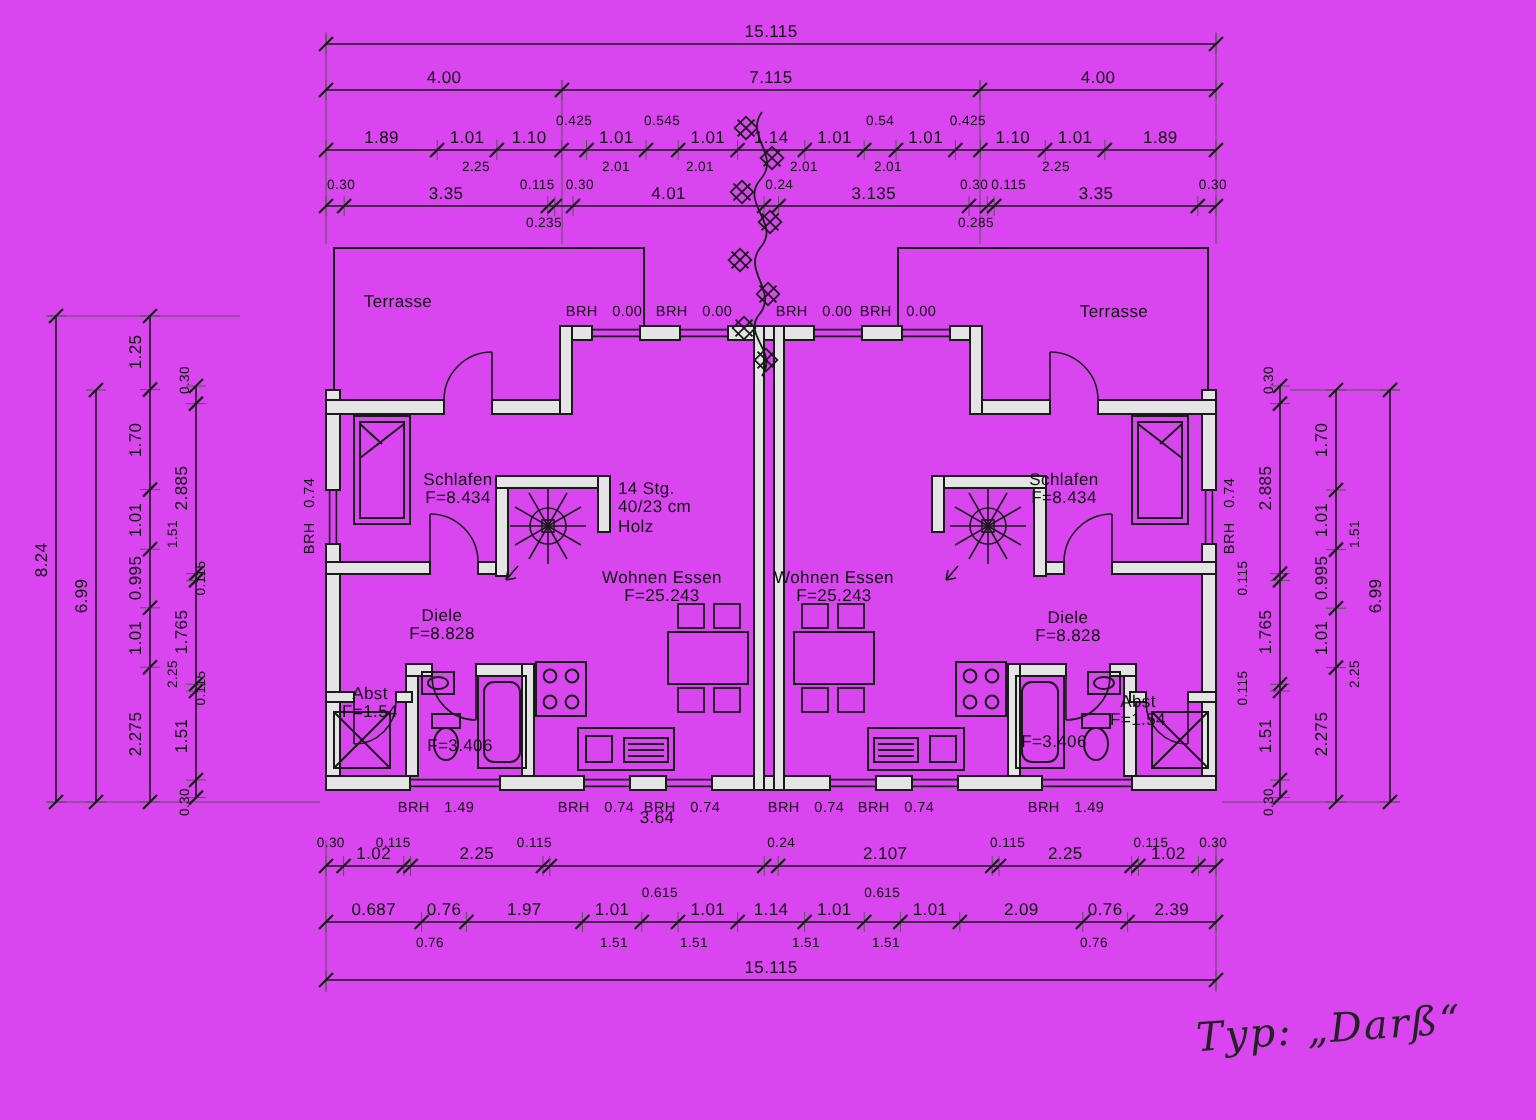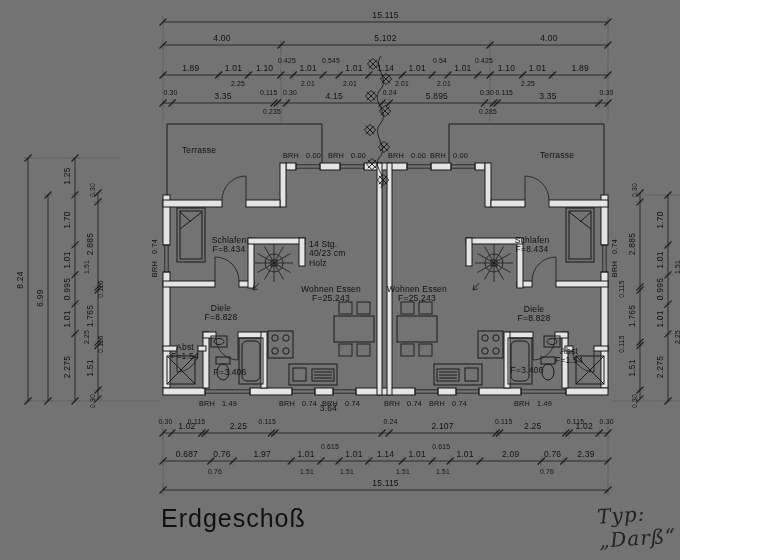--- a/index.html
+++ b/index.html
@@ -1,16 +1,16 @@
 <!DOCTYPE html>
 <html><head>
 <meta charset="utf-8">
 <style>
   html,body{margin:0;padding:0;background:#fff;}
-  #stage{position:relative;width:680px;height:560px;background:#737373;overflow:hidden;
+  #stage{position:relative;width:768px;height:560px;background:#d946ef;overflow:hidden;
          font-family:"Liberation Sans",sans-serif;color:#111;}
   #plansvg{position:absolute;left:0;top:0;}
   #labels{position:absolute;left:0;top:0;width:768px;height:560px;pointer-events:none;}
   .lb{position:absolute;transform:translate(-50%,-50%);font-size:8.5px;color:#111;
       white-space:nowrap;letter-spacing:.2px;line-height:1.1;}
   .lb.small{font-size:6.8px;}
   .lb.rot{transform:translate(-50%,-50%) rotate(-90deg);}
   .lb.room{font-size:8.5px;text-align:center;}
   .lb.brh{font-size:7.3px;word-spacing:5px;}
   .lb.leftal{transform:translate(0,0);text-align:left;}
@@ -547,44 +547,44 @@
           <rect x="576" y="356" width="28" height="28"></rect>
           <line x1="576" y1="356" x2="604" y2="384"></line>
           <line x1="604" y1="356" x2="576" y2="384"></line>
         </g>
     </g>
   </svg>
 
   <div id="labels">
       <div class="lb" style="left: 385.5px; top: 16px;">15.115</div>
       <div class="lb" style="left: 222px; top: 39px;">4.00</div>
-      <div class="lb" style="left: 385.5px; top: 39px;">5.102</div>
+      <div class="lb" style="left: 385.5px; top: 39px;">7.115</div>
       <div class="lb" style="left: 549px; top: 39px;">4.00</div>
       <div class="lb" style="left: 190.8px; top: 69px;">1.89</div>
       <div class="lb" style="left: 233.5px; top: 69px;">1.01</div>
       <div class="lb" style="left: 264.6px; top: 69px;">1.10</div>
       <div class="lb small" style="left: 287.05px; top: 61px;">0.425</div>
       <div class="lb" style="left: 308.15px; top: 69px;">1.01</div>
       <div class="lb small" style="left: 331.05px; top: 61px;">0.545</div>
       <div class="lb" style="left: 353.95px; top: 69px;">1.01</div>
       <div class="lb" style="left: 385.6px; top: 69px;">1.14</div>
       <div class="lb" style="left: 417.25px; top: 69px;">1.01</div>
       <div class="lb small" style="left: 440.05px; top: 61px;">0.54</div>
       <div class="lb" style="left: 462.85px; top: 69px;">1.01</div>
       <div class="lb small" style="left: 483.95px; top: 61px;">0.425</div>
       <div class="lb" style="left: 506.4px; top: 69px;">1.10</div>
       <div class="lb" style="left: 537.5px; top: 69px;">1.01</div>
       <div class="lb" style="left: 580.2px; top: 69px;">1.89</div>
       <div class="lb small" style="left: 170.55px; top: 93px;">0.30</div>
       <div class="lb" style="left: 223px; top: 97px;">3.35</div>
       <div class="lb small" style="left: 268.65px; top: 93px;">0.115</div>
       <div class="lb small" style="left: 289.95px; top: 93px;">0.30</div>
-      <div class="lb" style="left: 334.25px; top: 97px;">4.15</div>
+      <div class="lb" style="left: 334.25px; top: 97px;">4.01</div>
       <div class="lb small" style="left: 389.65px; top: 93px;">0.24</div>
-      <div class="lb" style="left: 436.9px; top: 97px;">5.895</div>
+      <div class="lb" style="left: 436.9px; top: 97px;">3.135</div>
       <div class="lb small" style="left: 487.05px; top: 93px;">0.30</div>
       <div class="lb small" style="left: 504.35px; top: 93px;">0.115</div>
       <div class="lb" style="left: 548px; top: 97px;">3.35</div>
       <div class="lb small" style="left: 606.45px; top: 93px;">0.30</div>
       <div class="lb small" style="left: 165.4px; top: 422px;">0.30</div>
       <div class="lb" style="left: 186.85px; top: 427px;">1.02</div>
       <div class="lb small" style="left: 196.6px; top: 422px;">0.115</div>
       <div class="lb" style="left: 238.4px; top: 427px;">2.25</div>
       <div class="lb small" style="left: 267.2px; top: 422px;">0.115</div>
       <div class="lb" style="left: 328.5px; top: 409px;">3.64</div>
@@ -703,15 +703,14 @@
       </div>
       <div class="lb room" style="left: 230px; top: 373px;">F=3.406</div>
       <div class="lb room" style="left: 527px; top: 371px;">F=3.406</div>
       <div class="lb room leftal" style="left: 309px; top: 240px;">
         <div>14 Stg.</div>
         <div>40/23 cm</div>
         <div>Holz</div>
       </div>
     </div>
 
-  <div id="title">Erdgeschoß</div>
   <div id="note">Typ: „Darß“</div>
 </div>
 
 </body></html>

